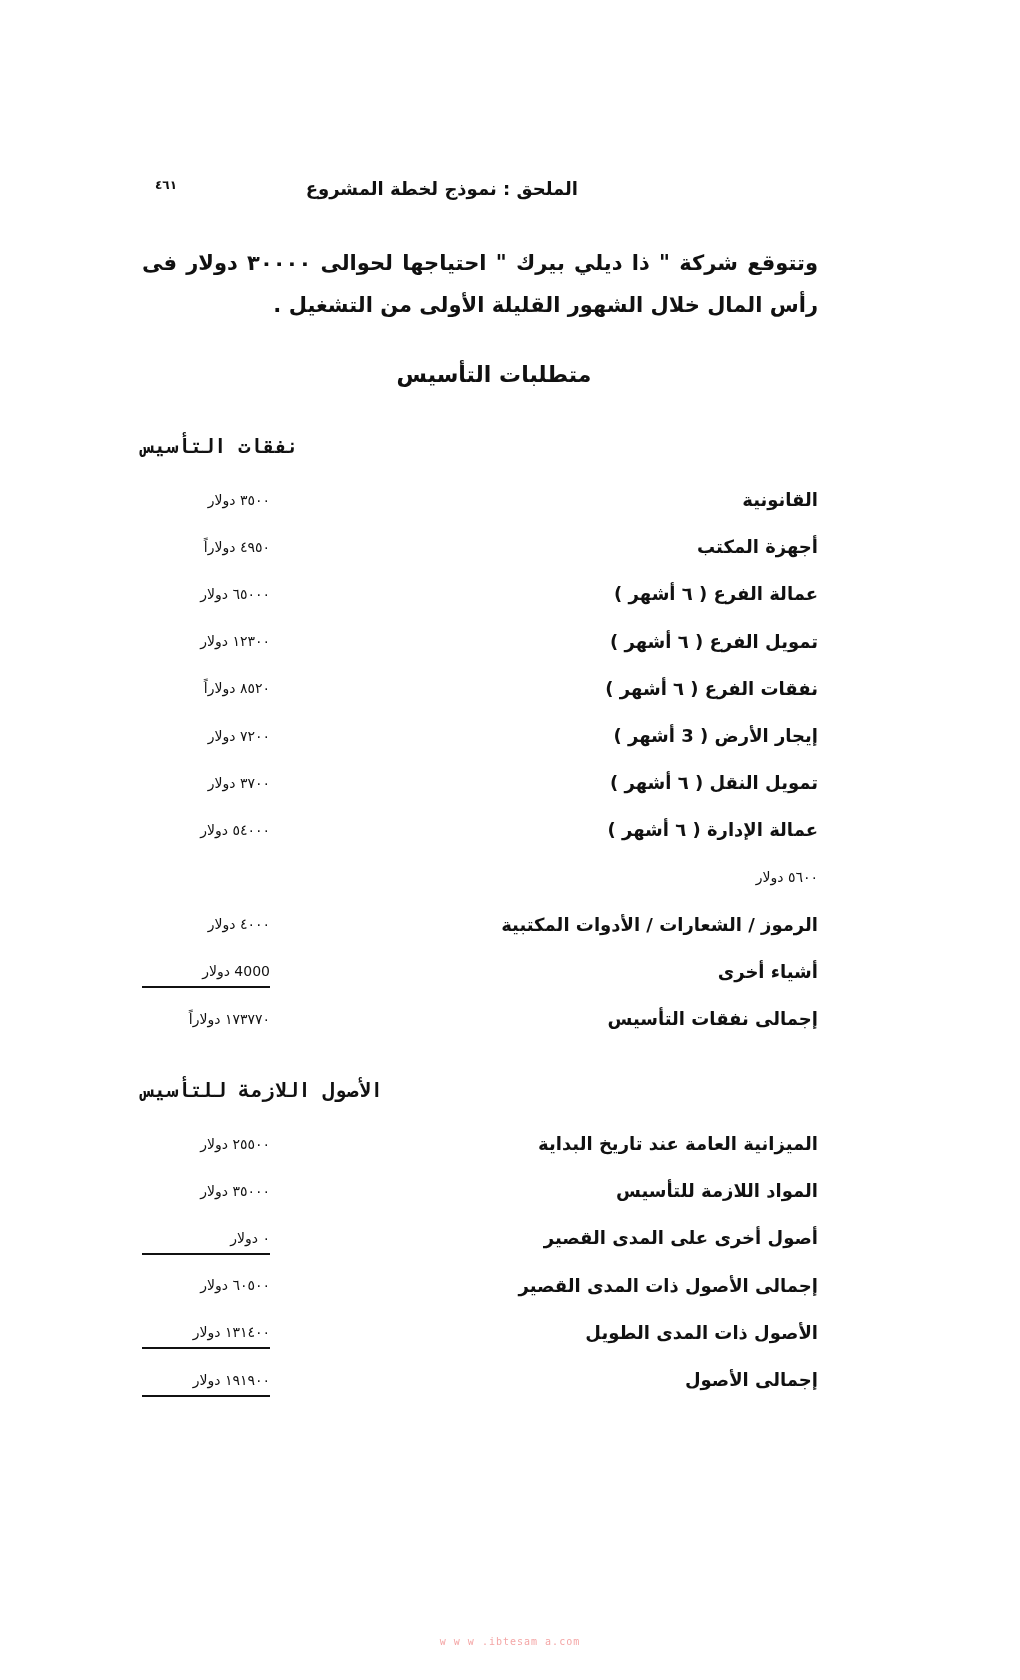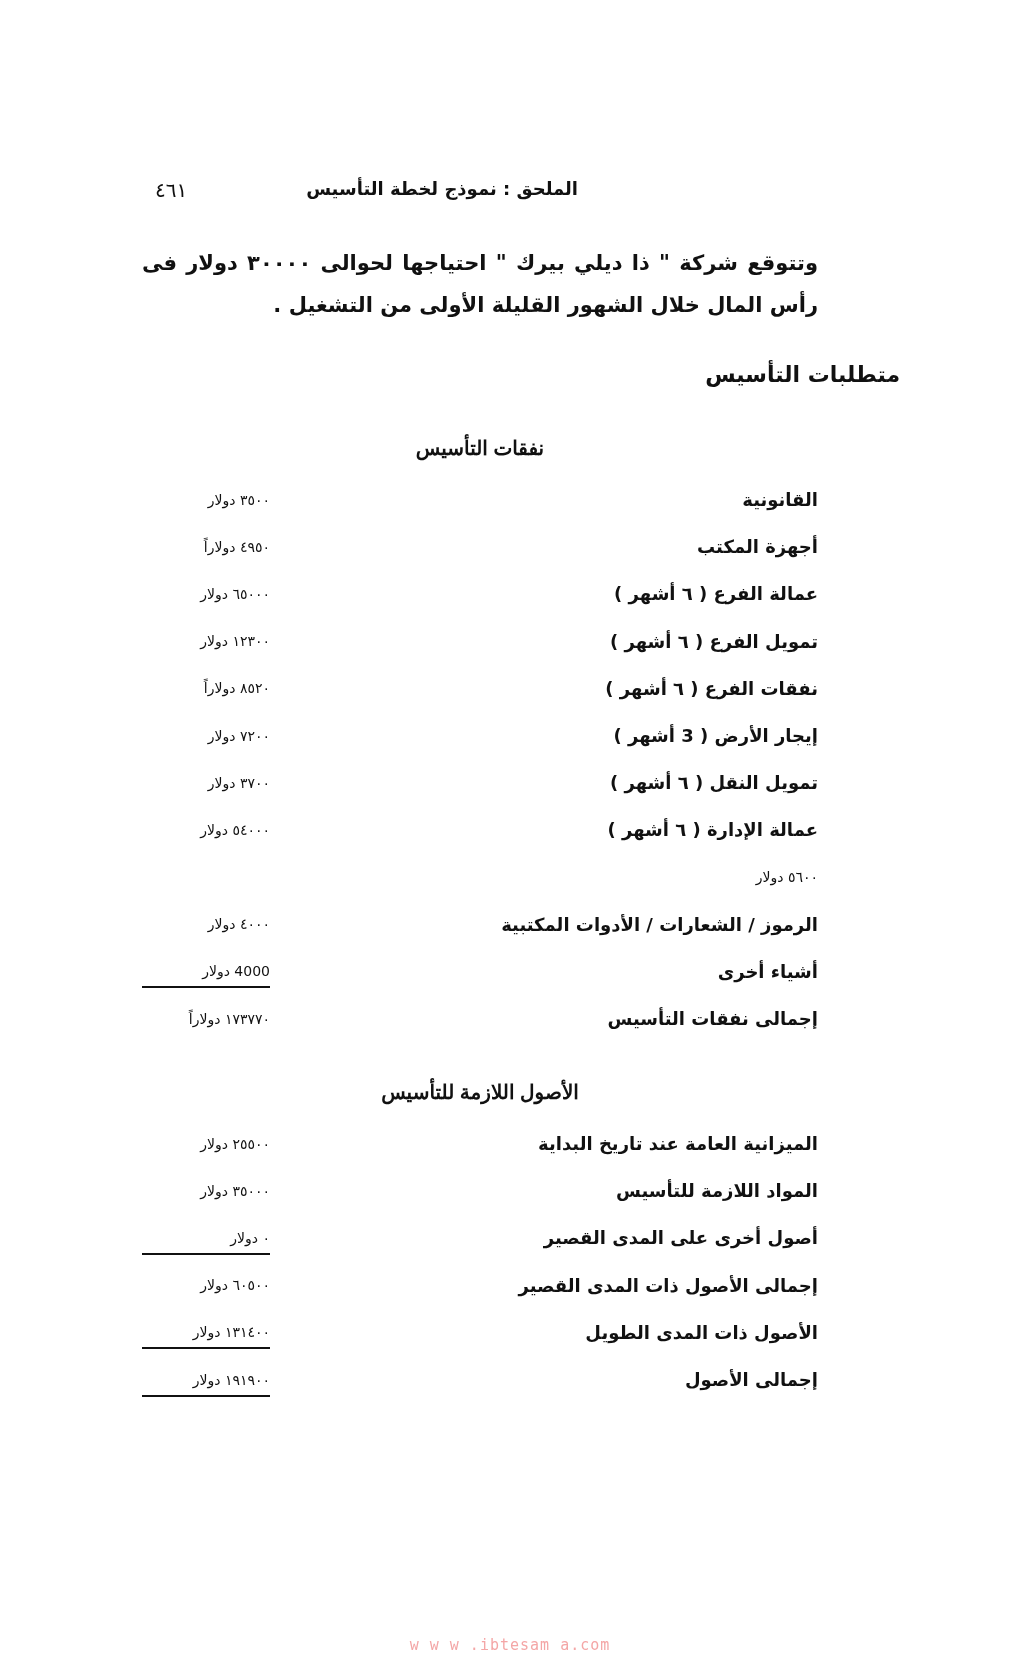--- a/index.html
+++ b/index.html
@@ -34,60 +34,62 @@
     top: 0;
     font-family: "DejaVu Sans", "Liberation Sans", sans-serif;
     font-weight: bold;
     font-size: 18px;
   }
   .page-number {
     position: absolute;
     left: 15px;
     top: 0;
     font-family: "DejaVu Sans", "Liberation Sans", sans-serif;
-    font-weight: normal;
-    font-size: 20px;
+    font-weight: bold;
+    font-size: 12px;
     letter-spacing: 4px;
   }
   .intro {
     position: absolute;
     top: 242px;
     left: 142px;
     width: 676px;
     direction: rtl;
     text-align: justify;
     text-align-last: right;
     font-family: "DejaVu Sans", "Liberation Sans", sans-serif;
     font-weight: bold;
     font-size: 21px;
     line-height: 42px;
   }
   .section-title {
     position: absolute;
     top: 362px;
     left: 0;
     width: 900px;
+    text-align: center;
     font-family: "DejaVu Sans", "Liberation Sans", sans-serif;
     font-weight: bold;
     font-size: 22px;
     direction: rtl;
+    padding-left: 44px;
   }
   .ledger {
     position: absolute;
     left: 142px;
     width: 676px;
     direction: rtl;
   }
   .ledger-heading {
     height: 48px;
     line-height: 40px;
-    font-family: Liberation Sans, sans-serif;
+    font-family: Liberation Mono, monospace;
     font-weight: bold;
     font-size: 20px;
-    text-align: center;
+    text-align: left;
   }
   .ledger-row {
     position: relative;
     height: 47.2px;
     display: flex;
     flex-direction: row;
     justify-content: space-between;
     align-items: center;
   }
   .ledger-label {
@@ -115,33 +117,33 @@
     bottom: -9px;
     border-bottom: 2px solid #111;
   }
   .watermark {
     position: absolute;
     top: 1636px;
     left: 0;
     width: 1020px;
     text-align: center;
     font-family: "DejaVu Sans Mono", "Liberation Mono", monospace;
-    font-size: 15px;
+    font-size: 10px;
     color: #f4a6a6;
     direction: ltr;
     letter-spacing: 1px;
   }
 </style>
 </head>
 <body>
 
 <div class="page">
 
   <div class="running-header">
-    <span class="running-title">الملحق : نموذج لخطة التأسيس</span>
+    <span class="running-title">الملحق : نموذج لخطة المشروع</span>
     <span class="page-number">٤٦١</span>
   </div>
 
   <p class="intro" style="margin:0;">وتتوقع شركة " ذا ديلي بيرك " احتياجها لحوالى ٣٠٠٠٠ دولار فى رأس المال خلال الشهور القليلة الأولى من التشغيل .</p>
 
   <div class="section-title">متطلبات التأسيس</div>
 
   <div class="ledger" id="expenses" style="top:428px;">
     <div class="ledger-heading">نفقات التأسيس</div>
 

